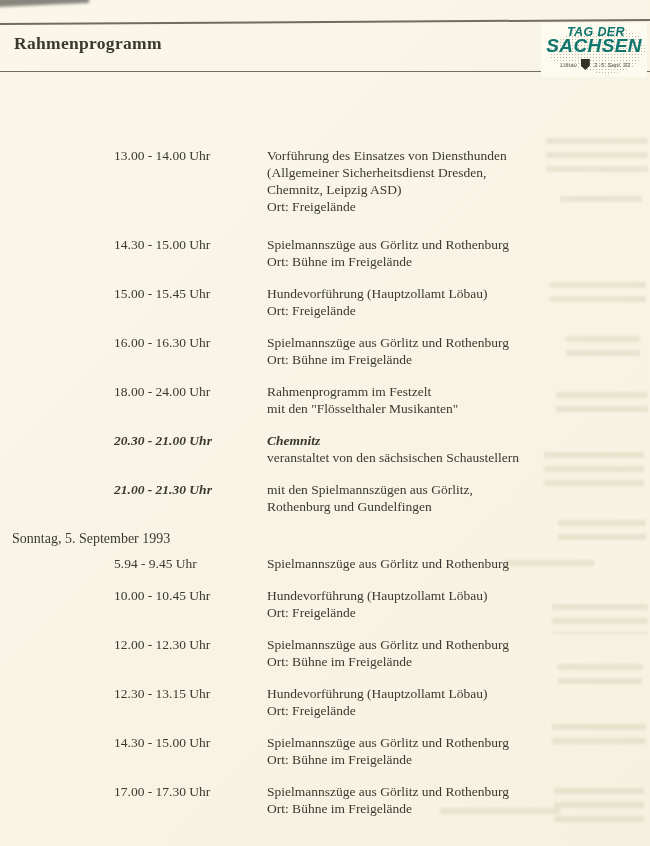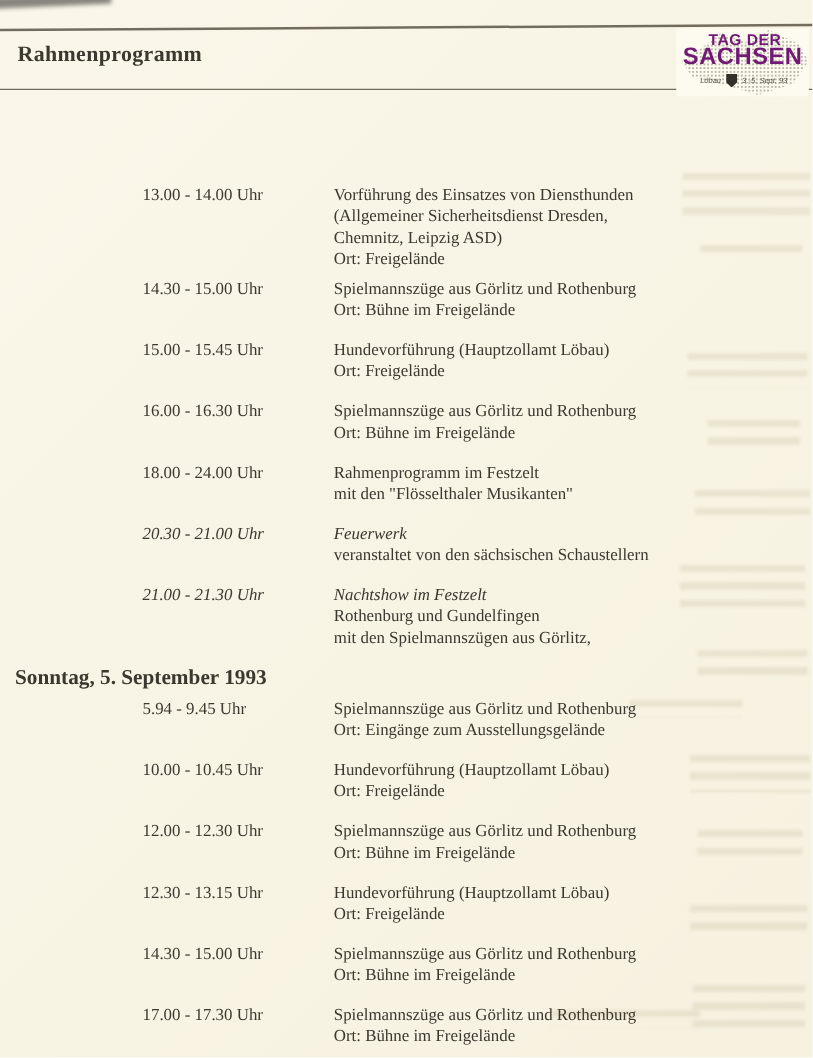--- a/index.html
+++ b/index.html
@@ -47,49 +47,49 @@
   .logo-halftone {
     position: absolute; inset: 0;
     background-image: radial-gradient(circle, #a49f8e 0.8px, rgba(0,0,0,0) 1px);
     background-size: 3px 3px;
     clip-path: polygon(18% 30%, 34% 6%, 52% 20%, 70% 2%, 92% 22%, 100% 48%, 88% 82%, 62% 98%, 38% 84%, 12% 72%, 4% 48%);
     opacity: .75;
   }
   .logo-text {
     position: absolute; left: 0; right: 5px; top: 3px;
     font-family: "Liberation Sans", sans-serif;
-    font-weight: bold; 
-    color: #701a75; text-align: right; line-height: 13px;
+    font-weight: bold; font-style: italic;
+    color: #0f766e; text-align: right; line-height: 13px;
   }
   .logo-line1 { font-size: 12.5px; margin-right: 17px; letter-spacing: .4px; }
   .logo-line2 { font-size: 19px; letter-spacing: .4px; }
   .logo-sub {
     position: absolute; left: 8px; right: 6px; top: 36px;
     display: flex; align-items: center; justify-content: center; gap: 4px;
     font-family: "Liberation Sans", sans-serif;
     font-size: 6px; color: #56524a; font-style: italic;
   }
   .crest {
     width: 9px; height: 11px; background: #33302a; flex: none;
     clip-path: polygon(0 0, 100% 0, 100% 62%, 50% 100%, 0 62%);
   }
 
   
   .content { position: absolute; top: 147px; left: 0; width: 650px; }
   .entry { display: flex; margin-bottom: 15px; }
-  .entry.first { margin-bottom: 7px; }
+  .entry.first { margin-bottom: 21px; }
   .time {
     flex: none; width: 153px; margin-left: 114px;
     font-size: 13.5px; line-height: 17px;
   }
   .desc { font-size: 13.5px; line-height: 17px; max-width: 360px; }
-  .em-text { font-weight: normal; font-style: italic; }
+  .em-text { font-weight: bold; font-style: italic; }
   .day-heading {
     margin: 0 0 8px 12px;
-    font-size: 17px; font-weight: bold; line-height: 17px;
+    font-size: 14px; font-weight: normal; line-height: 17px;
   }
 </style>
 </head>
 <body>
 
 <div class="scan-smudge-topleft"></div>
 <div class="bleed" style="right:2px;  top:138px; width:102px; height:34px;"></div>
 <div class="bleed" style="right:8px;  top:196px; width:82px;  height:13px;"></div>
 <div class="bleed" style="right:4px;  top:282px; width:96px;  height:28px;"></div>
 <div class="bleed" style="right:10px; top:336px; width:74px;  height:24px;"></div>
@@ -160,41 +160,39 @@
     <div class="time">18.00 - 24.00 Uhr</div>
     <div class="desc">
       <div>Rahmenprogramm im Festzelt</div>
       <div>mit den "Flösselthaler Musikanten"</div>
     </div>
   </div>
 
   <div class="entry">
     <div class="time em-text">20.30 - 21.00 Uhr</div>
     <div class="desc">
-      <div class="em-text">Feuerwerk</div>
+      <div class="em-text">Chemnitz</div>
       <div>veranstaltet von den sächsischen Schaustellern</div>
     </div>
   </div>
 
   <div class="entry">
     <div class="time em-text">21.00 - 21.30 Uhr</div>
     <div class="desc">
-      <div class="em-text">Nachtshow im Festzelt</div>
+      <div>mit den Spielmannszügen aus Görlitz,</div>
       <div>Rothenburg und Gundelfingen</div>
-      <div>mit den Spielmannszügen aus Görlitz,</div>
     </div>
   </div>
 
   <div class="day-heading">Sonntag, 5. September 1993</div>
 
   <div class="entry">
     <div class="time">5.94 - 9.45 Uhr</div>
     <div class="desc">
       <div>Spielmannszüge aus Görlitz und Rothenburg</div>
-      <div>Ort: Eingänge zum Ausstellungsgelände</div>
     </div>
   </div>
 
   <div class="entry">
     <div class="time">10.00 - 10.45 Uhr</div>
     <div class="desc">
       <div>Hundevorführung (Hauptzollamt Löbau)</div>
       <div>Ort: Freigelände</div>
     </div>
   </div>

